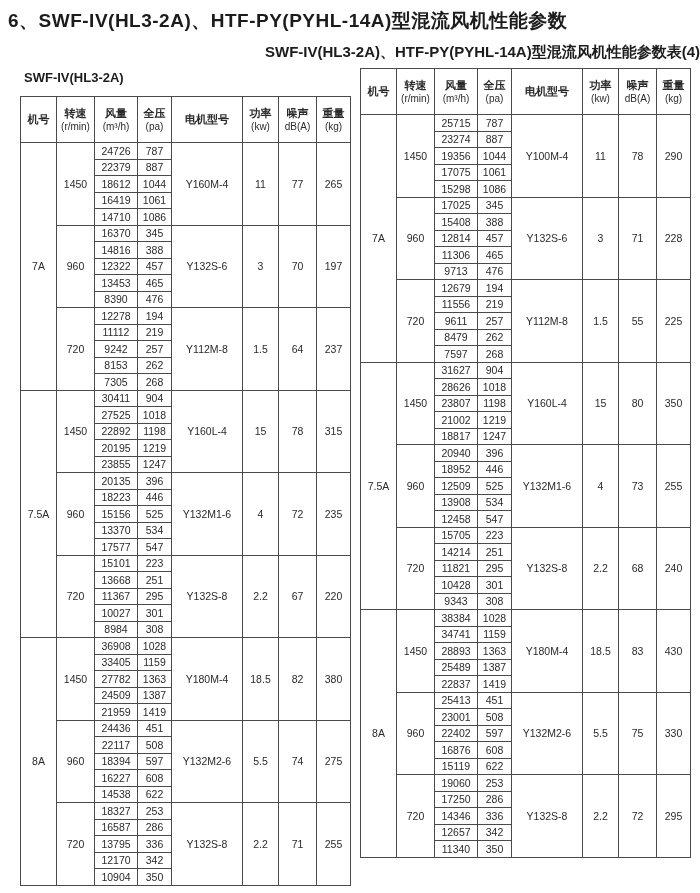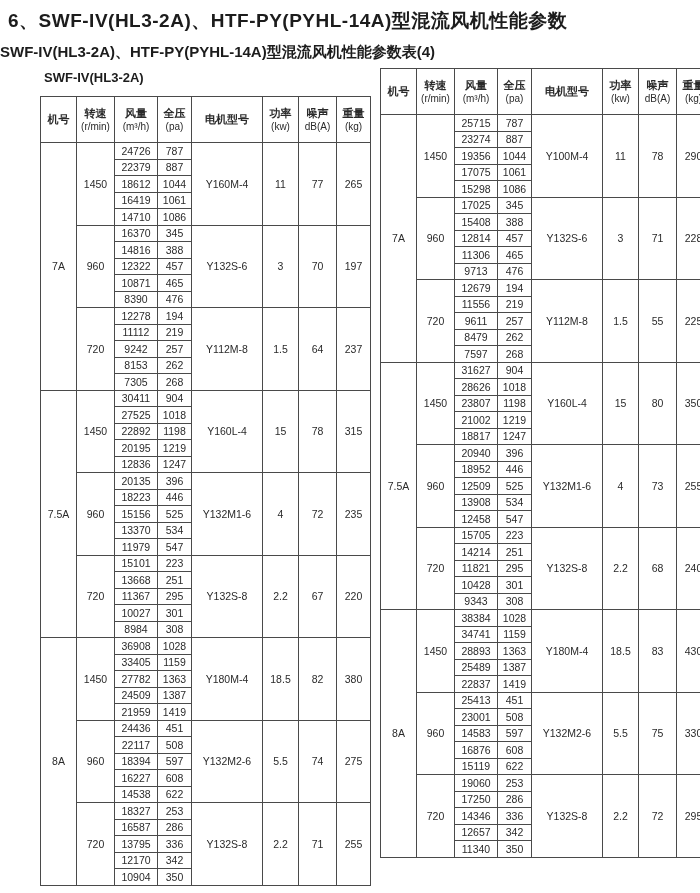--- a/index.html
+++ b/index.html
@@ -24,29 +24,29 @@
     font-size: 19px;
     font-weight: bold;
     margin: 2px 0 0 8px;
     letter-spacing: 0.5px;
     color: #1c1c1c;
     white-space: nowrap;
   }
   .sub-title {
     font-size: 15px;
     font-weight: bold;
-    text-align: left;
+    text-align: right;
     margin: 9px 0 0 0;
     color: #1c1c1c;
     white-space: nowrap;
   }
   .tables-row {
     display: flex;
     gap: 10px;
-    padding-left: 40px;
+    padding-left: 20px;
     margin-top: 6px;
   }
   .table-block {
     width: 330px;
     flex: 0 0 330px;
   }
   .table-label {
     font-size: 13px;
     font-weight: bold;
     margin: 2px 0 11px 4px;
@@ -187,21 +187,21 @@
             </tr>
             <tr>
               <td>14816</td>
               <td>388</td>
             </tr>
             <tr>
               <td>12322</td>
               <td>457</td>
             </tr>
             <tr>
-              <td>10871</td>
+              <td>13453</td>
               <td>465</td>
             </tr>
             <tr>
               <td>8390</td>
               <td>476</td>
             </tr>
             <tr>
               <td rowspan="5">720</td>
               <td>12278</td>
               <td>194</td>
@@ -242,21 +242,21 @@
             </tr>
             <tr>
               <td>22892</td>
               <td>1198</td>
             </tr>
             <tr>
               <td>20195</td>
               <td>1219</td>
             </tr>
             <tr>
-              <td>12836</td>
+              <td>23855</td>
               <td>1247</td>
             </tr>
             <tr>
               <td rowspan="5">960</td>
               <td>20135</td>
               <td>396</td>
               <td rowspan="5">Y132M1-6</td>
               <td rowspan="5">4</td>
               <td rowspan="5">72</td>
               <td rowspan="5">235</td>
@@ -267,21 +267,21 @@
             </tr>
             <tr>
               <td>15156</td>
               <td>525</td>
             </tr>
             <tr>
               <td>13370</td>
               <td>534</td>
             </tr>
             <tr>
-              <td>11979</td>
+              <td>17577</td>
               <td>547</td>
             </tr>
             <tr>
               <td rowspan="5">720</td>
               <td>15101</td>
               <td>223</td>
               <td rowspan="5">Y132S-8</td>
               <td rowspan="5">2.2</td>
               <td rowspan="5">67</td>
               <td rowspan="5">220</td>
@@ -614,21 +614,21 @@
               <td rowspan="5">Y132M2-6</td>
               <td rowspan="5">5.5</td>
               <td rowspan="5">75</td>
               <td rowspan="5">330</td>
             </tr>
             <tr>
               <td>23001</td>
               <td>508</td>
             </tr>
             <tr>
-              <td>14583</td>
+              <td>22402</td>
               <td>597</td>
             </tr>
             <tr>
               <td>16876</td>
               <td>608</td>
             </tr>
             <tr>
               <td>15119</td>
               <td>622</td>
             </tr>

